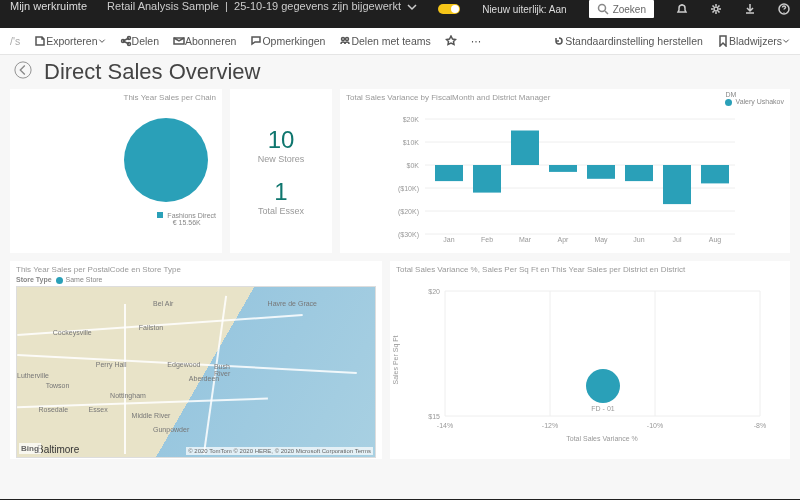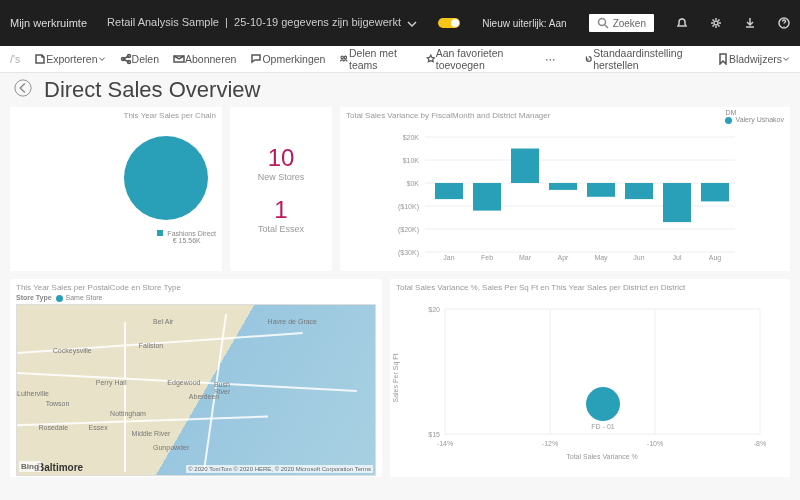--- a/index.html
+++ b/index.html
@@ -1,16 +1,16 @@
 <!DOCTYPE html>
 <html><head>
 <meta charset="utf-8">
 <style>
   html,body{margin:0;padding:0;font-family:"Segoe UI",Arial,sans-serif;background:#202020;width:800px;height:500px;overflow:hidden;font-size:11px;color:#444}
-  .top{height:28px;background:#1f1f1f;color:#ddd;display:flex;align-items:center;padding:9px 10px;gap:12px}
+  .top{height:28px;background:#1f1f1f;color:#ddd;display:flex;align-items:flex-start;padding:0 10px;gap:12px}
   .top .ws{flex:0 0 auto}
   .top .center{flex:1;text-align:center;font-size:11px;color:#ccc}
   .top .right{display:flex;align-items:center;gap:22px}
   .toggle{width:22px;height:10px;background:#f5c518;border-radius:6px;position:relative}
   .toggle::after{content:"";position:absolute;right:1px;top:1px;width:8px;height:8px;background:#fff;border-radius:50%}
   .search{background:#fff;color:#666;padding:3px 8px;display:flex;align-items:center;gap:4px;font-size:10px;border-radius:1px}
   .ico{width:12px;height:12px;stroke:#ccc;fill:none;stroke-width:1.5}
   .tool{height:26px;background:#fff;border-bottom:1px solid #e5e5e5;display:flex;align-items:center;padding:0 10px;gap:14px;font-size:10.5px;color:#555}
   .tool .sp{flex:1}
   .tool .itm{display:flex;align-items:center;gap:0;cursor:pointer}
@@ -19,21 +19,21 @@
   h1{margin:0 0 4px 34px;font-weight:300;font-size:22px;color:#444}
   .row{display:flex;gap:8px}
   .tile{background:#fff;padding:4px 6px}
   .ttl{font-size:8px;color:#999;margin:0 0 2px}
   
   .r1{height:164px}
   .donut{width:200px;position:relative;display:flex;flex-direction:column;align-items:flex-end}
   .donut svg{width:100px;height:100px;margin-top:6px}
   .lg{font-size:7px;color:#888;text-align:center;margin-top:2px}
   .kpi{width:90px;display:flex;flex-direction:column;align-items:center;justify-content:center;gap:2px}
-  .kpi .v{font-size:24px;color:#be185d;font-weight:300}
+  .kpi .v{font-size:24px;color:#0f766e;font-weight:300}
   .kpi .l{font-size:9px;color:#999}
   .bars{flex:1;position:relative}
   .axis-lbl{font-size:7px;fill:#999}
   .grid line{stroke:#eee}
   .leg{position:absolute;right:6px;top:2px;font-size:7px;color:#888}
   .dot{display:inline-block;width:7px;height:7px;border-radius:50%;background:#2aa0b8;margin-right:3px;vertical-align:middle}
   
   .r2{height:198px;margin-top:8px}
   .map{width:360px;position:relative}
   .mapbox{position:relative;height:170px;background:linear-gradient(120deg,#e8e3c8 0%,#e8e3c8 52%,#99c7df 52%,#a8d0e2 100%);border:1px solid #ddd;overflow:hidden}
@@ -121,21 +121,20 @@
         <circle cx="4" cy="4" r="1.5"></circle>
         <circle cx="8" cy="4" r="1.5"></circle>
         <path d="M2 9a2 2 0 014 0M6 9a2 2 0 014 0"></path>
       </svg>
       <span>Delen met teams</span>
     </span>
   <span class="itm">
       <svg class="ico" viewBox="0 0 12 12" style="stroke:#555">
         <path d="M6 1l1.5 3 3 .5-2 2 .5 3L6 8 3 9.5l.5-3-2-2 3-.5z"></path>
       </svg>
-      <span>Aan favorieten toevoegen</span>
     </span>
   <span>⋯</span>
   <span class="sp"></span>
   <span class="itm">
       <svg class="ico" viewBox="0 0 12 12" style="stroke:#555">
         <path d="M3 6a3 3 0 103-3M3 3v3h3"></path>
       </svg>
       <span>Standaardinstelling herstellen</span>
     </span>
   <span class="itm">
@@ -248,21 +247,21 @@
         <span class="city" style="top:44%;left:42%">Edgewood</span>
         <span class="city" style="top:50%;left:0%">Lutherville</span>
         <span class="city" style="top:56%;left:8%">Towson</span>
         <span class="city" style="top:45%;left:55%">Bush<br>River</span>
         <span class="city" style="top:52%;left:48%">Aberdeen</span>
         <span class="city" style="top:70%;left:20%">Essex</span>
         <span class="city" style="top:62%;left:26%">Nottingham</span>
         <span class="city" style="top:74%;left:32%">Middle River</span>
         <span class="city" style="top:70%;left:6%">Rosedale</span>
         <span class="city" style="top:82%;left:38%">Gunpowder</span>
-        <span class="city" style="bottom:2px;left:20px;font-size:10px;color:#333;font-weight:700">Baltimore</span>
+        <span class="city" style="bottom:2px;left:20px;font-size:10px;color:#333;font-weight:400">Baltimore</span>
         <span class="attrib" style="left:2px;bottom:3px;font-weight:700;font-size:8px">Bing</span>
         <span class="attrib" style="left:auto;right:2px">© 2020 TomTom © 2020 HERE, © 2020 Microsoft Corporation  Terms</span>
       </div>
     </div>
 
     <div class="tile scat">
       <p class="ttl">Total Sales Variance %, Sales Per Sq Ft en This Year Sales per District en District</p>
       <span class="ylab">Sales Per Sq Ft</span>
       <svg viewBox="0 0 360 170" width="100%" height="170">
         <g class="grid">

